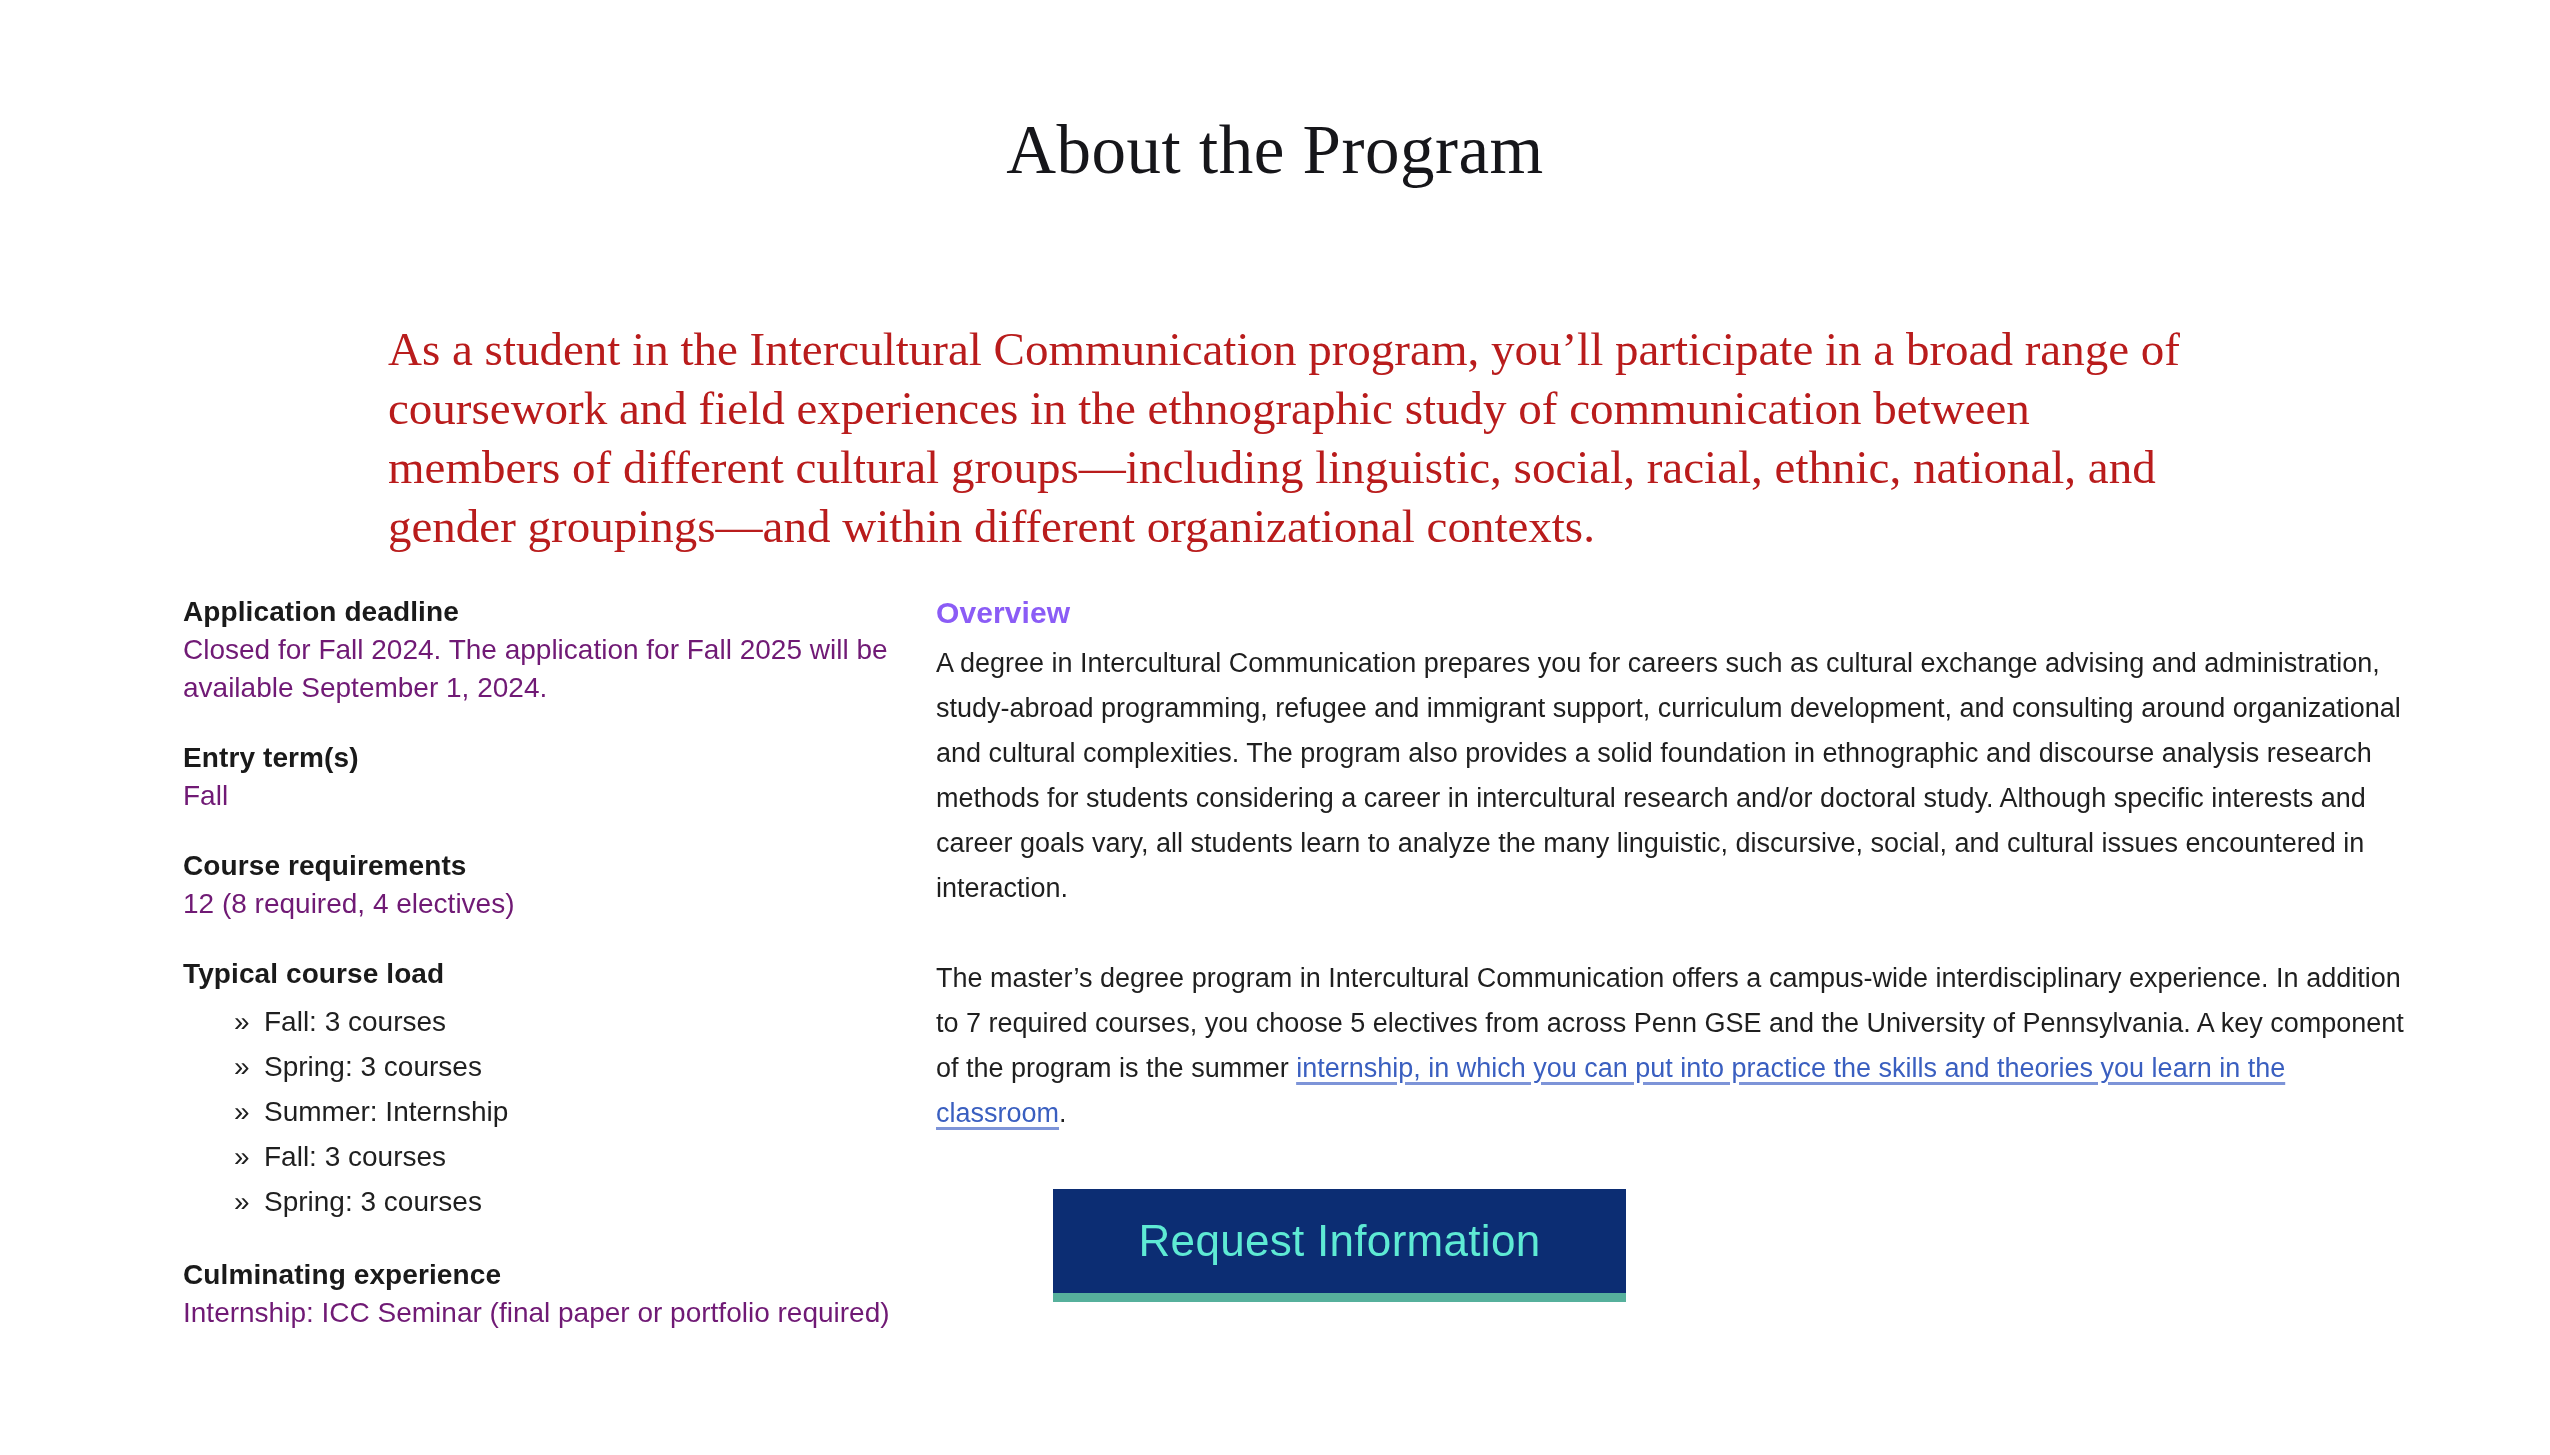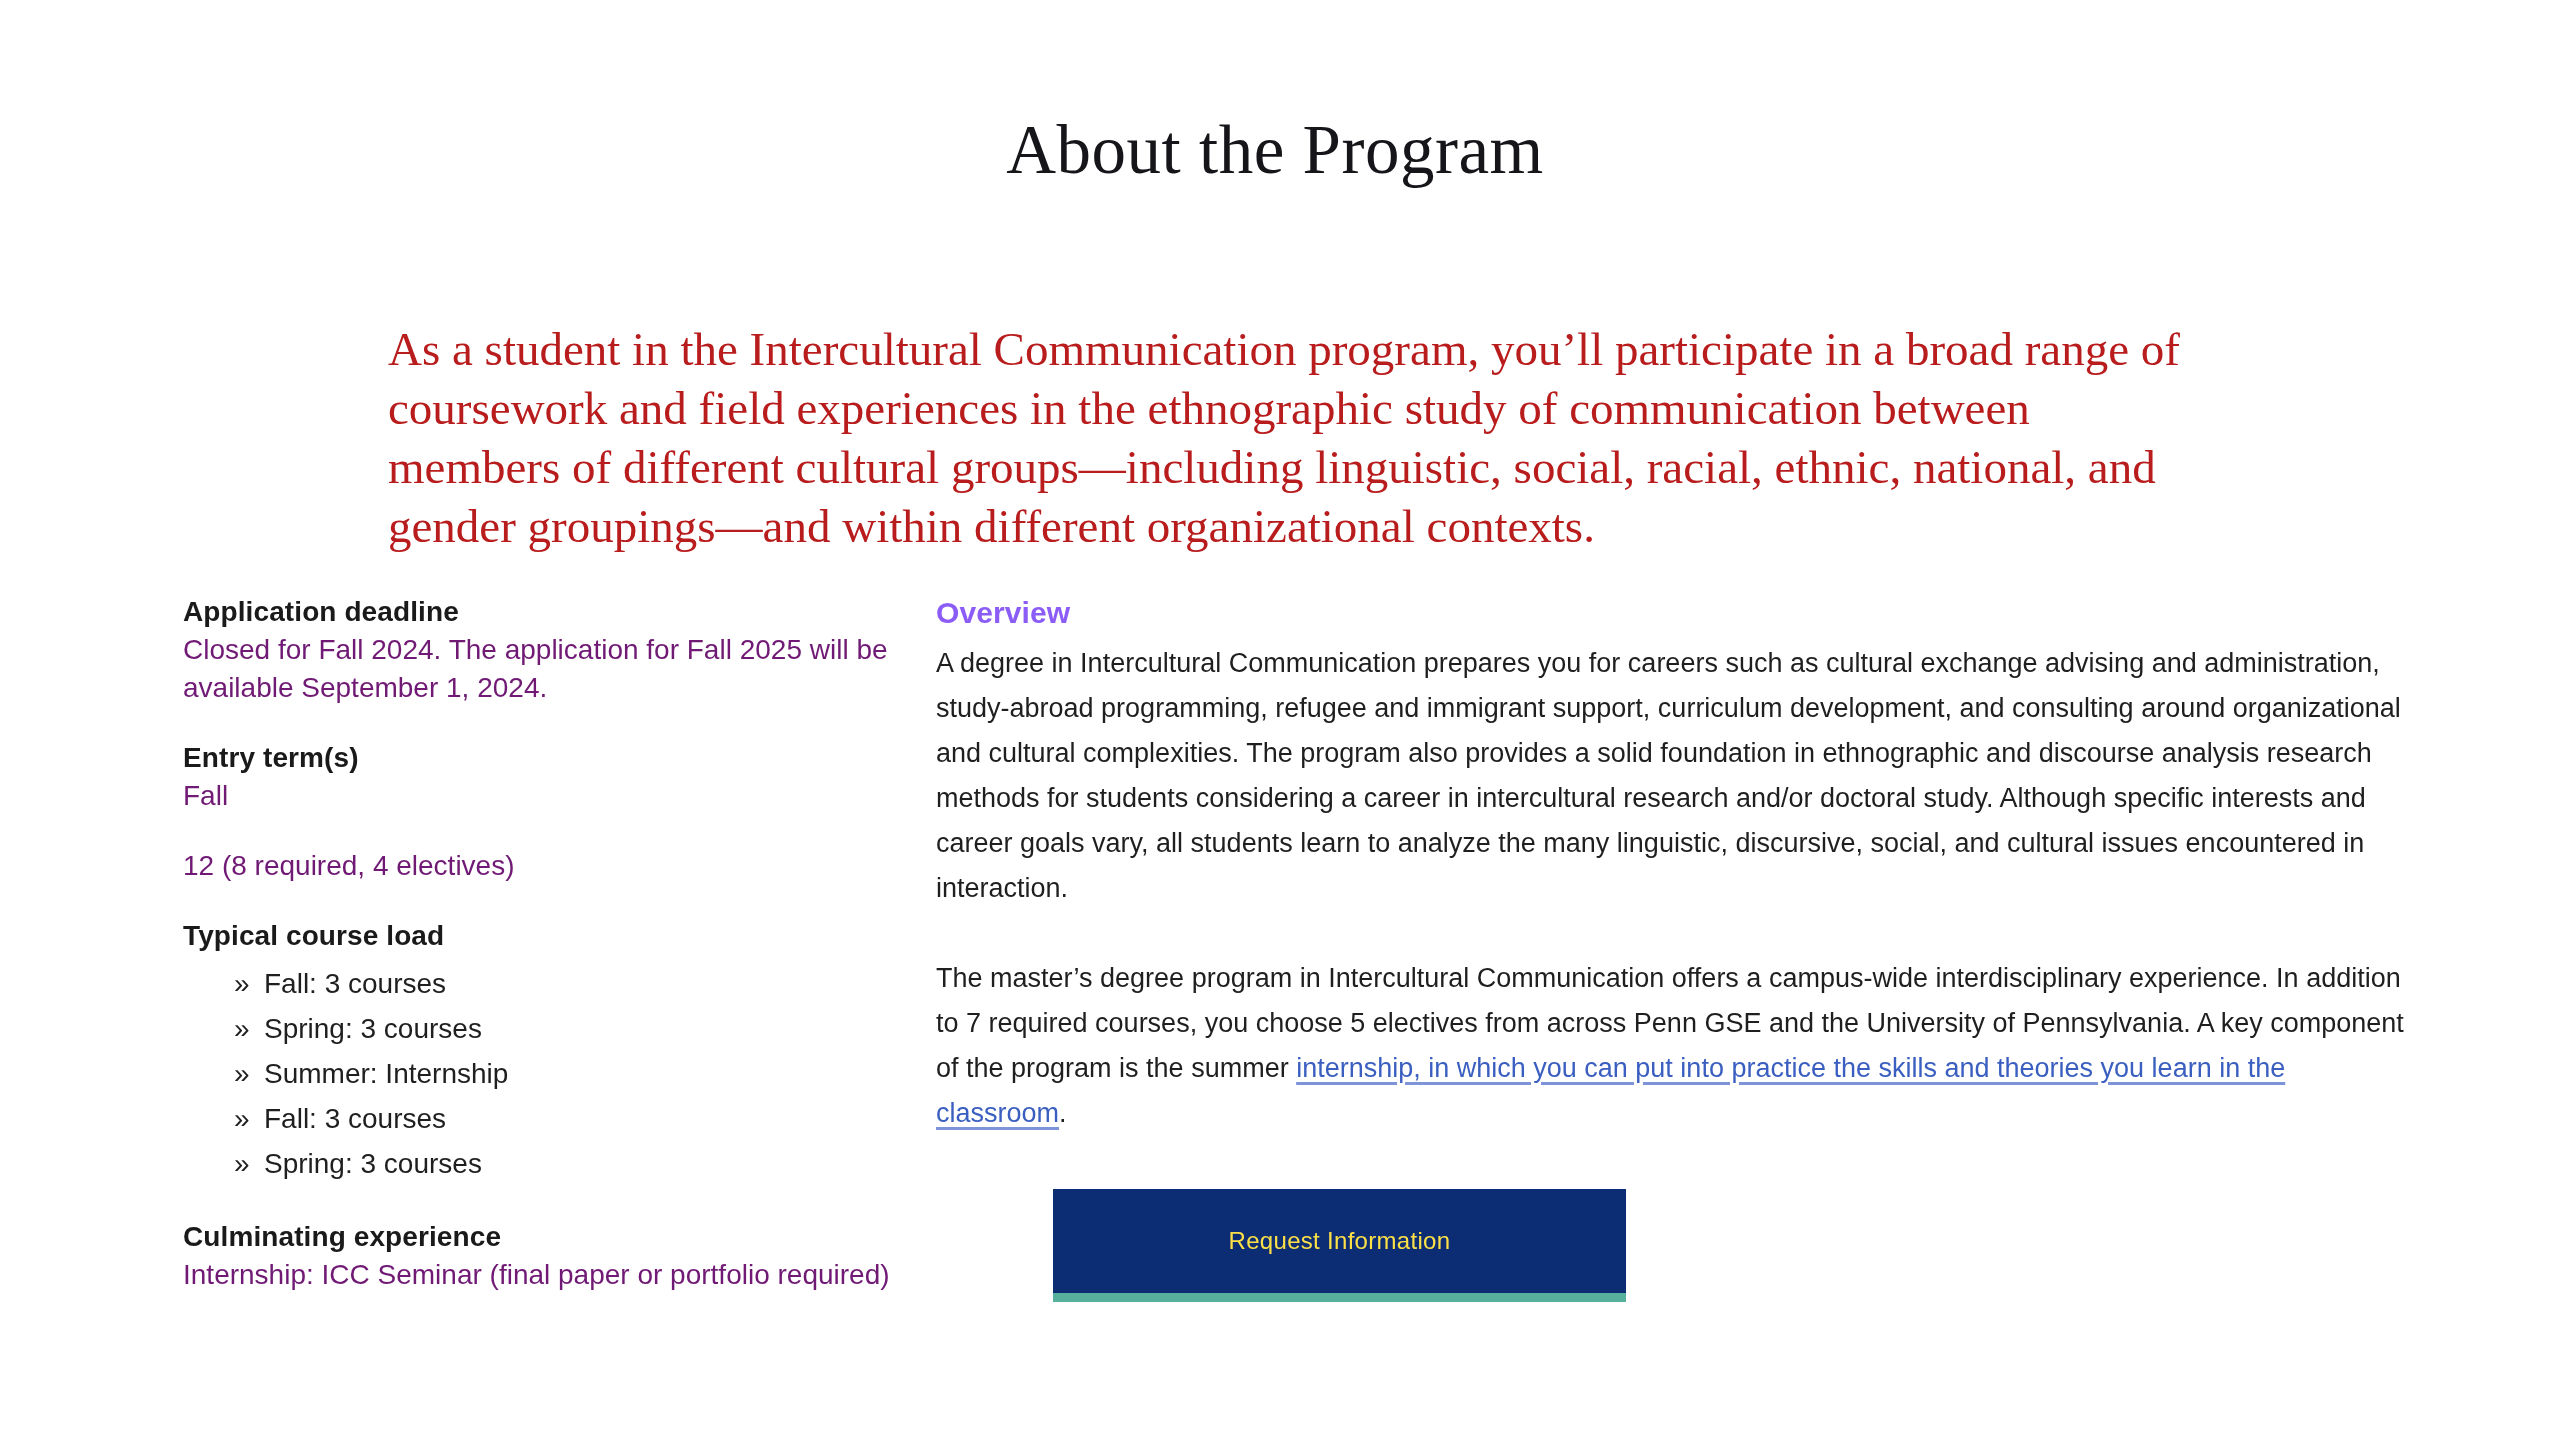--- a/index.html
+++ b/index.html
@@ -143,22 +143,22 @@
     top: 1189px;
     width: 1224px;
     height: 132px;
   }
   .cta {
     position: absolute;
     top: 0;
     display: flex;
     align-items: center;
     justify-content: center;
-    color: #fde047;
-    font-size: 24px;
+    color: #5eead4;
+    font-size: 44px;
     font-weight: 400;
     letter-spacing: 0.3px;
     cursor: pointer;
     user-select: none;
     border: none;
     padding: 16px;
     font-family: "Liberation Sans", sans-serif;
     box-sizing: border-box;
   }
   .cta-request {
@@ -191,20 +191,21 @@
       <div class="fact-label">Application deadline</div>
       <div class="fact-value">Closed for Fall 2024. The application for Fall 2025 will be available September 1, 2024.</div>
     </div>
 
     <div class="fact">
       <div class="fact-label">Entry term(s)</div>
       <div class="fact-value">Fall</div>
     </div>
 
     <div class="fact">
+      <div class="fact-label">Course requirements</div>
       <div class="fact-value">12 (8 required, 4 electives)</div>
     </div>
 
     <div class="fact">
       <div class="fact-label">Typical course load</div>
       <ul class="course-load-list">
         <li>
           <span class="bullet-marker">»</span>
           <span>Fall: 3 courses</span>
         </li>

